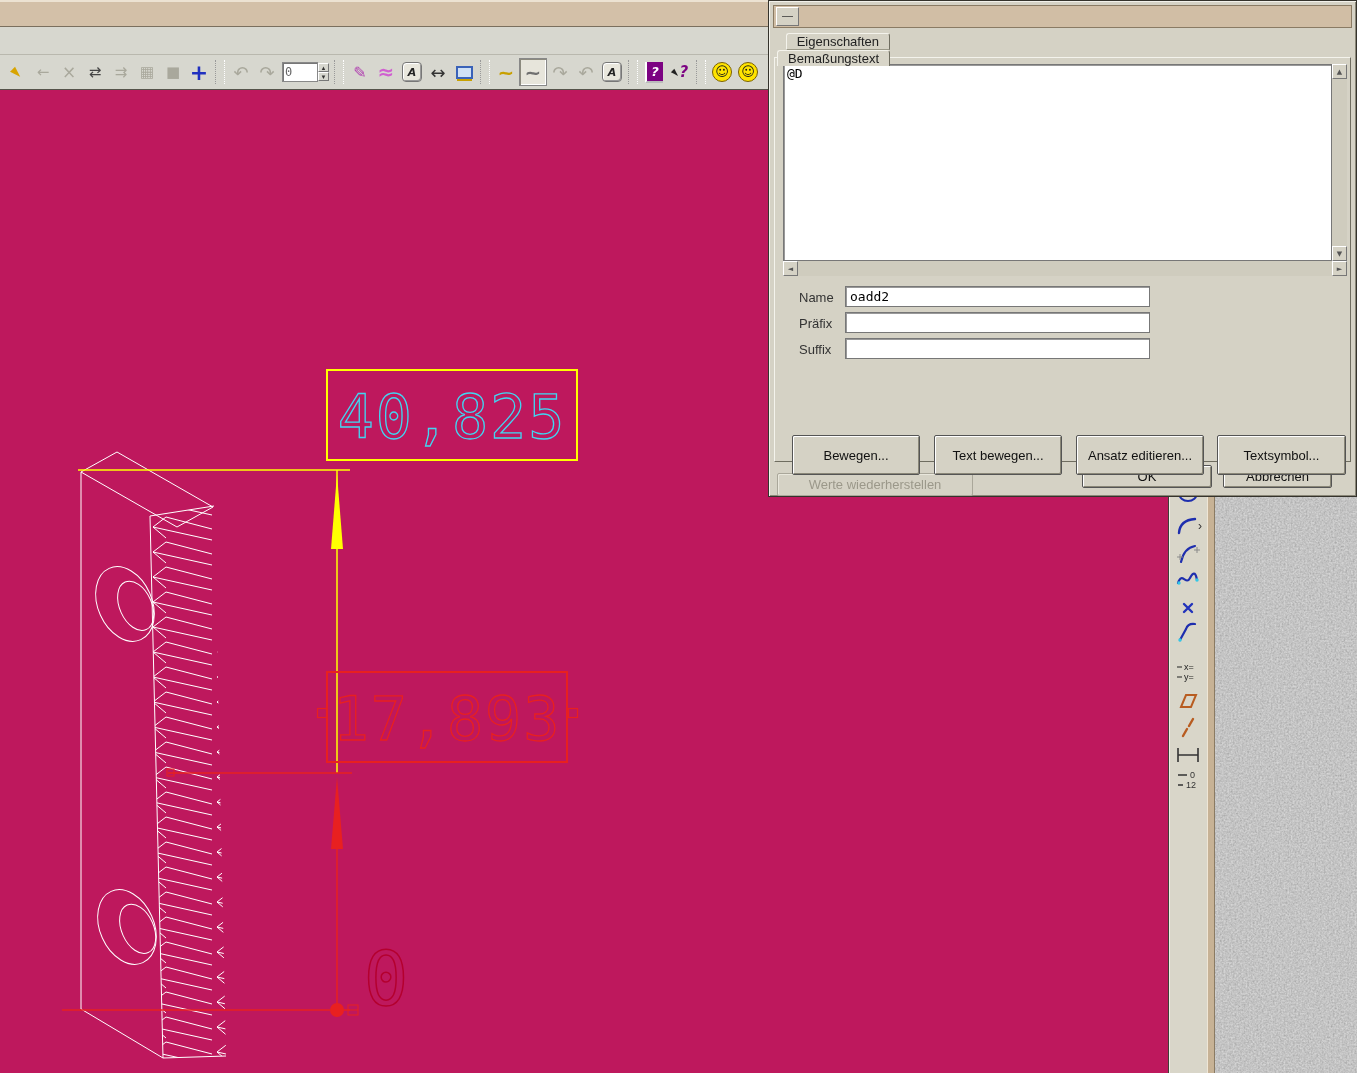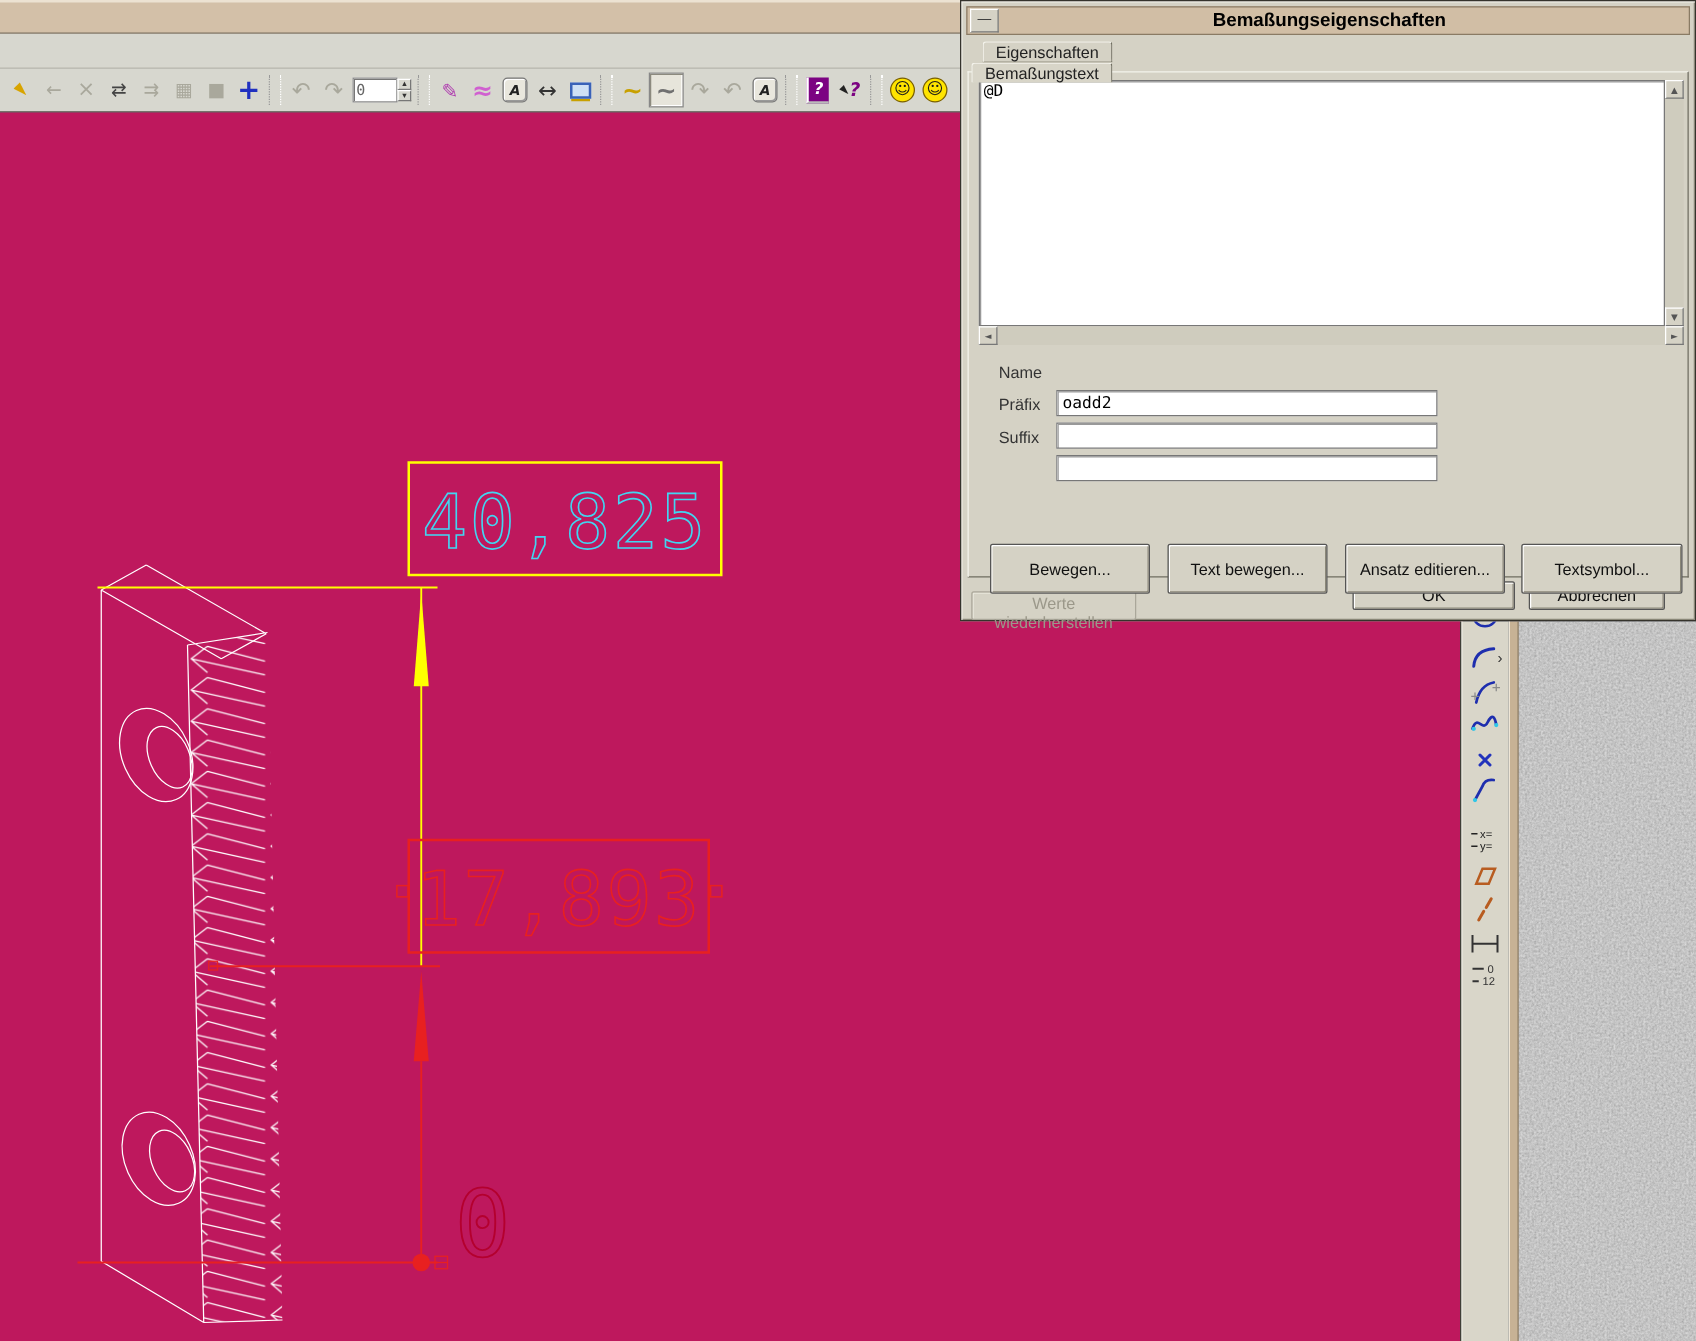--- a/index.html
+++ b/index.html
@@ -72,21 +72,21 @@
   .vscroll{position:absolute;left:557px;top:6px;width:15px;height:197px;background:#cfccbe;
      display:flex;flex-direction:column;justify-content:space-between;}
   .hscroll{position:absolute;left:8px;top:203px;width:564px;height:15px;background:#cfccbe;
      display:flex;justify-content:space-between;}
   .sarrow{width:15px;height:15px;background:#d5d2c5;border:1px solid;border-color:#fff #777 #777 #fff;
      font-size:7px;line-height:12px;text-align:center;color:#555;padding:0;box-sizing:border-box;
      font-family:"DejaVu Sans",sans-serif;}
   .frow-label{position:absolute;font-size:13px;color:#333;}
   .frow-input{position:absolute;width:305px;height:21px;background:#fff;border:1px solid #777;
      box-shadow:inset 1px 1px 0 #999;font:13px "DejaVu Sans Mono",monospace;color:#000;
-     padding:0 4px;box-sizing:border-box;outline:none;margin-top:26px;}
+     padding:0 4px;box-sizing:border-box;outline:none;}
   .dbtn{position:absolute;height:40px;background:#d5d2c5;border:1px solid #555;border-radius:2px;
      box-shadow:inset 1px 1px 0 #fff, inset -1px -1px 0 #8a8778;font-size:13px;color:#111;
      font-family:"Liberation Sans",sans-serif;}
   .dbtn.disabled{color:#9b988a;border-color:#aaa79a;box-shadow:inset 1px 1px 0 #e9e7dc;}
 </style>
 </head>
 <body>
 
 <div class="screen">
 
@@ -257,21 +257,20 @@
           <feFuncA type="linear" slope="0" intercept="1"></feFuncA>
         </feComponentTransfer>
       </filter>
       <rect width="143" height="576" fill="#8c8c8c" filter="url(#granFlt)"></rect>
     </svg>
   </div>
 
   <div class="dialog">
     <div class="titlebar">
       <span class="sysbtn">—</span>
-      <span class="dtitle">Bemaßungseigenschaften</span>
     </div>
 
     <div class="tabs">
       <span class="tab">Eigenschaften</span>
       <span class="tab active">Bemaßungstext</span>
       <span class="tab">Textstil</span>
     </div>
 
     <div class="tabpanel">
       <textarea class="dta" spellcheck="false" style="">@D</textarea>
@@ -290,18 +289,18 @@
       <input class="frow-input" style="left: 70px; top: 254px;" value="">
       <span class="frow-label" style="left:24px;top:284px">Suffix</span>
       <input class="frow-input" style="left: 70px; top: 280px;" value="">
 
       <button class="dbtn" style="left:17px;top:377px;width:128px">Bewegen...</button>
       <button class="dbtn" style="left:159px;top:377px;width:128px">Text bewegen...</button>
       <button class="dbtn" style="left:301px;top:377px;width:128px">Ansatz editieren...</button>
       <button class="dbtn" style="left:442px;top:377px;width:129px">Textsymbol...</button>
     </div>
 
-    <button class="dbtn disabled" style="left:8px;top:472px;width:132px;height:23px">Werte wiederherstellen</button>
+    <button class="dbtn disabled" style="left:8px;top:472px;width:196px;height:23px">Werte wiederherstellen</button>
     <button class="dbtn" style="left:313px;top:464px;width:130px;height:23px">OK</button>
     <button class="dbtn" style="left:454px;top:464px;width:109px;height:23px">Abbrechen</button>
   </div>
 
 </div>
 
 </body></html>

